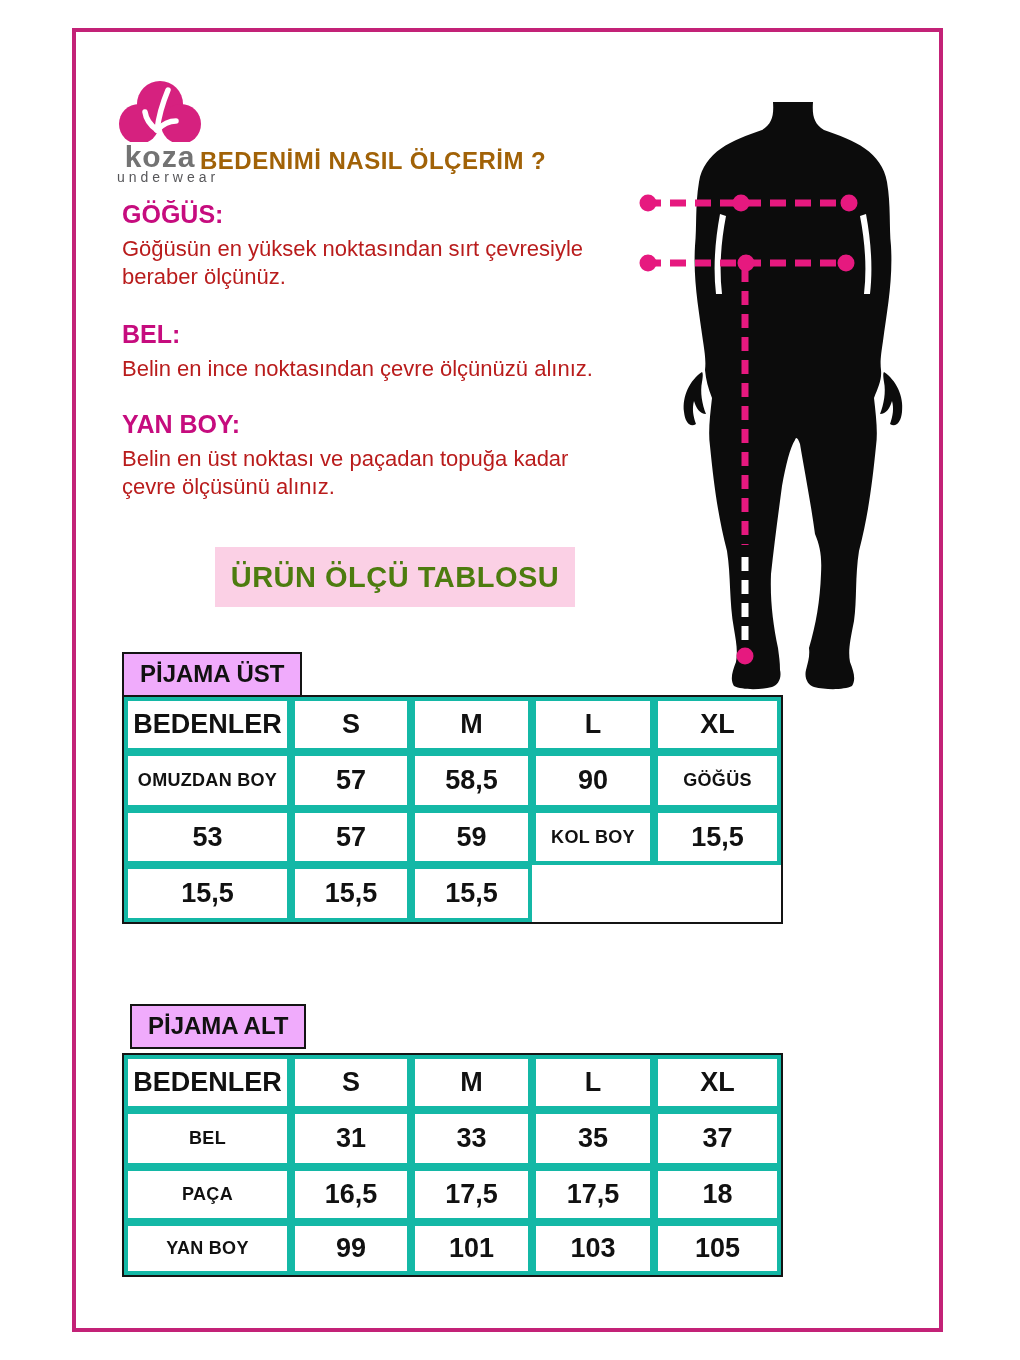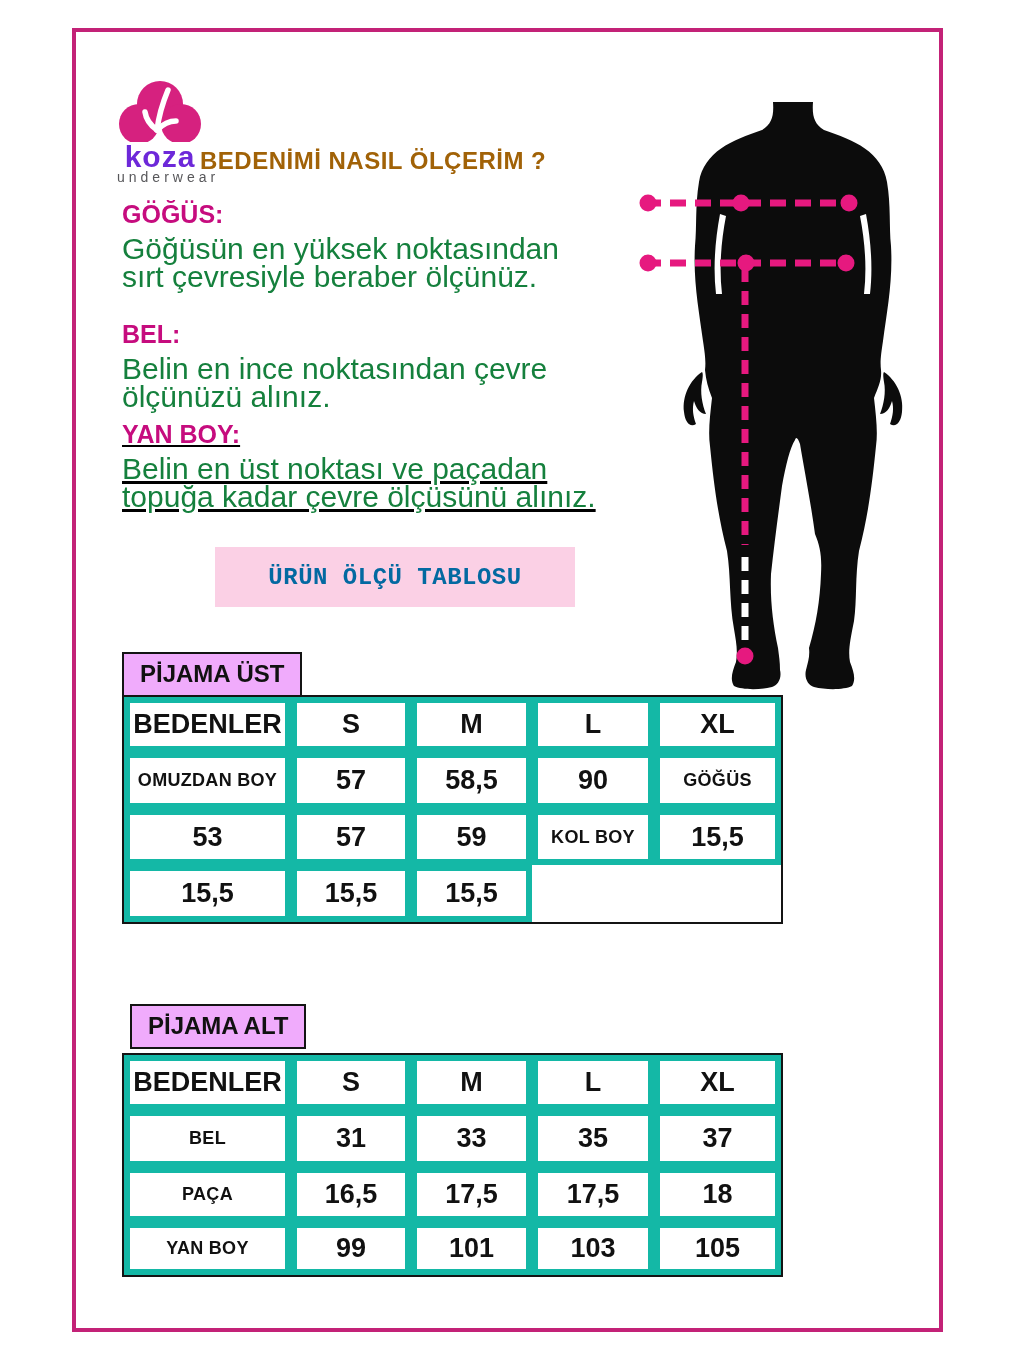--- a/index.html
+++ b/index.html
@@ -4,50 +4,50 @@
 <style>
   html,body{margin:0;padding:0;background:#ffffff;}
   .page{position:relative;width:1020px;height:1360px;background:#ffffff;overflow:hidden;
         font-family:"Liberation Sans", sans-serif;}
   .frame{position:absolute;left:72px;top:28px;width:863px;height:1296px;
          border:4px solid #c32277;}
 
   
   .logo{position:absolute;left:116px;top:80px;width:90px;}
   .logo-word{position:absolute;left:0;top:62px;width:88px;text-align:center;
-             font-size:30px;font-weight:bold;color:#6d28d9;letter-spacing:1px;line-height:1;}
+             font-size:30px;font-weight:bold;color:#737373;letter-spacing:1px;line-height:1;}
   .logo-sub{position:absolute;left:1px;top:90px;width:88px;text-align:right;
             font-size:14px;color:#57575a;letter-spacing:4px;line-height:1;}
 
   .title{position:absolute;left:200px;top:147px;margin:0;width:400px;
          font-size:24px;font-weight:bold;color:#a16207;letter-spacing:0.5px;}
 
   .sect{position:absolute;left:122px;}
   .sect-h{font-size:25px;font-weight:bold;color:#c60c7e;margin:0 0 6px 0;}
-  .sect-t{font-size:30px;color:#15803d;margin:0;line-height:28px;}
+  .sect-t{font-size:22px;color:#b91c1c;margin:0;line-height:28px;}
   .s1{top:200px;width:480px;}
   .s2{top:320px;width:540px;}
-  .s3{top:420px;width:480px;text-decoration:underline;}
+  .s3{top:410px;width:480px;}
 
   .banner{position:absolute;left:215px;top:547px;width:360px;height:60px;
           background:#fbd0e5;display:flex;align-items:center;justify-content:center;}
-  .banner span{font-size:24px;font-weight:bold;color:#0369a1;letter-spacing:0.5px;font-family:Liberation Mono, monospace;}
+  .banner span{font-size:29px;font-weight:bold;color:#4d7c0f;letter-spacing:0.5px;}
 
   .figure{position:absolute;left:630px;top:96px;width:300px;height:604px;}
 
   .tbl-label{position:absolute;left:122px;border:2px solid #141414;background:#f0abfc;
              padding:6px 16px 7px 16px;font-size:24px;font-weight:bold;color:#111;}
   .tl1{top:652px;}
   .tl2{top:1004px;margin-left:8px;}
 
   .tbl{position:absolute;left:122px;display:grid;
        grid-template-columns:167px 120px 121px 122px 127px;border:2px solid #141414;}
   .t1{top:695px;grid-template-rows:55px 57px 56px 57px;}
   .t2{top:1053px;grid-template-rows:55px 57px 55px 53px;}
-  .c{border:6px solid #14b8a6;display:flex;align-items:center;justify-content:center;
+  .c{border:4px solid #14b8a6;display:flex;align-items:center;justify-content:center;
      background:#fff;color:#111;}
   .c.h{font-size:27px;font-weight:bold;}
   .c.lab{font-size:18px;font-weight:bold;letter-spacing:0.3px;}
   .c.val{font-size:27px;font-weight:bold;}
 </style>
 </head>
 <body>
 
 <div class="page">
 

